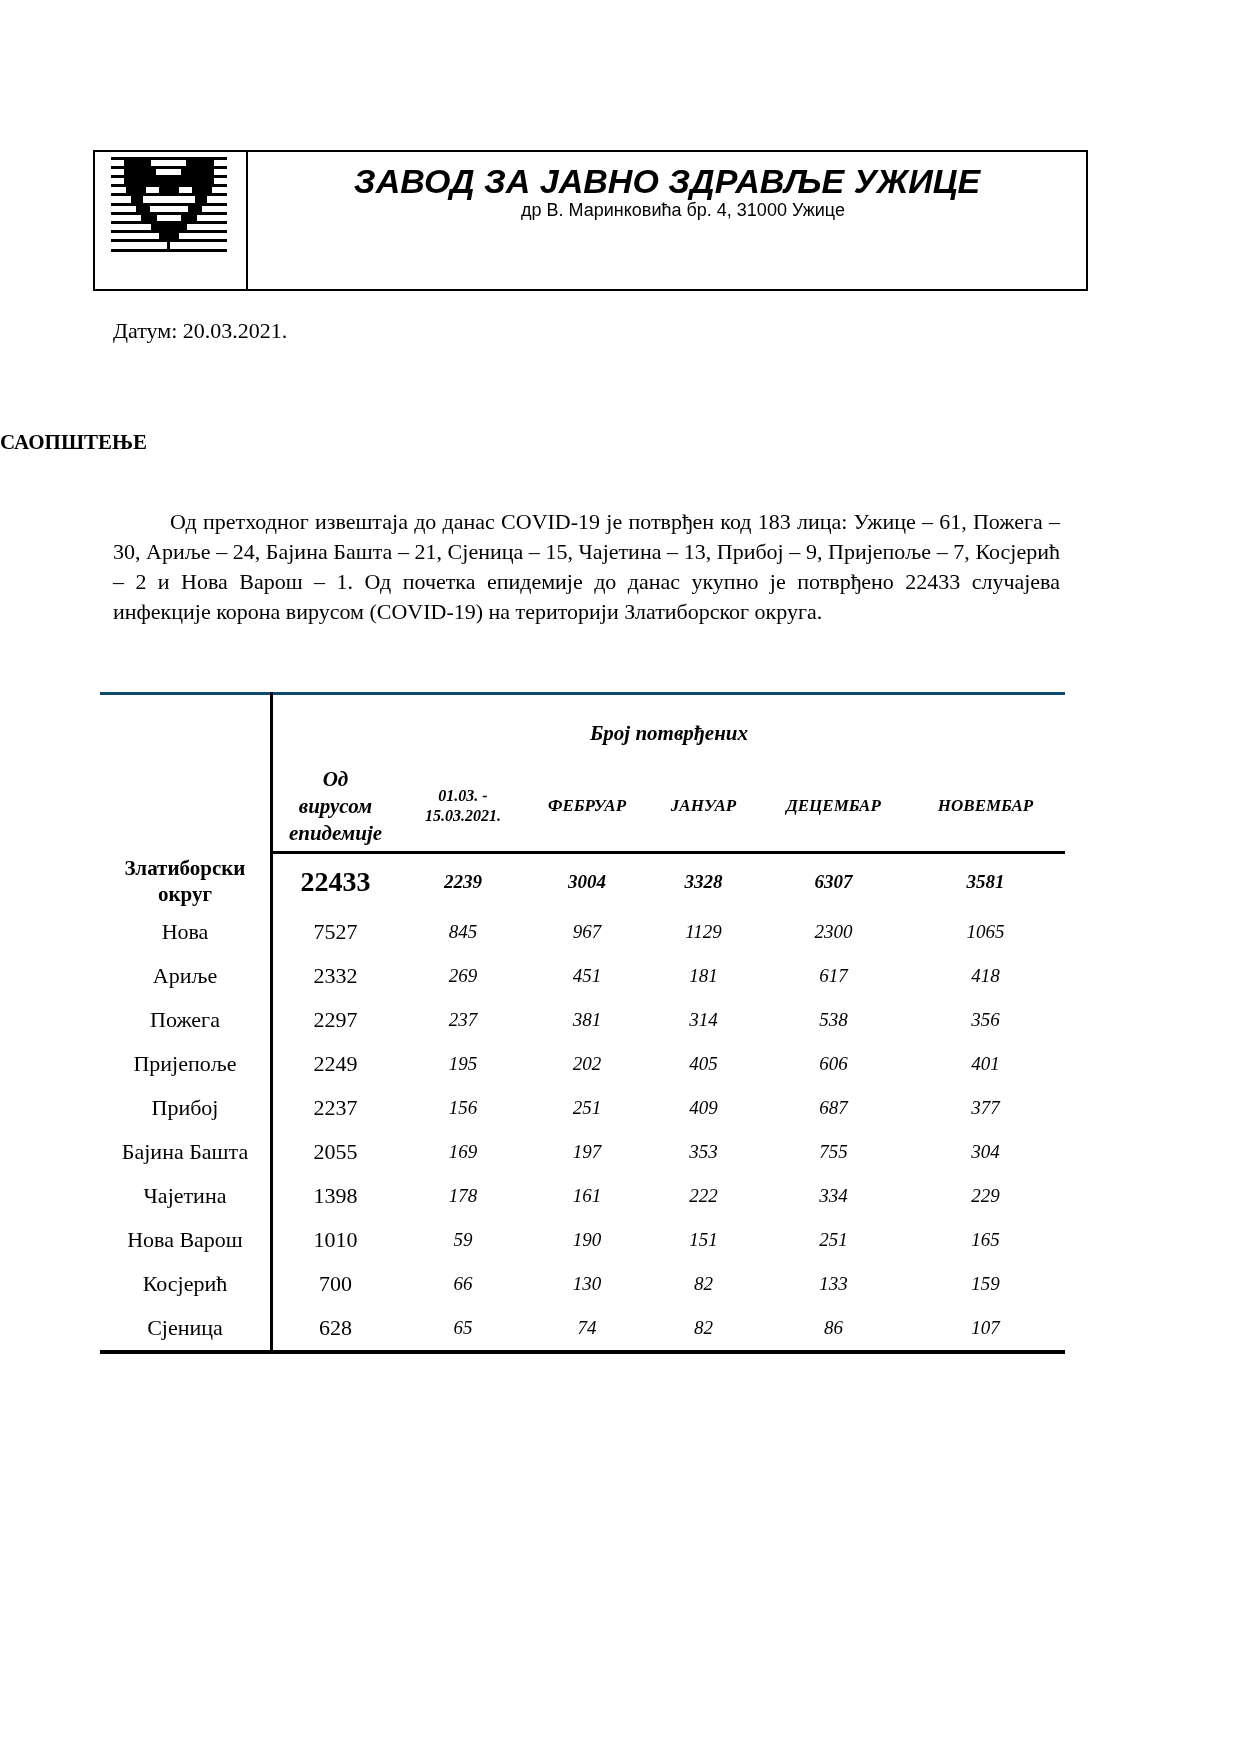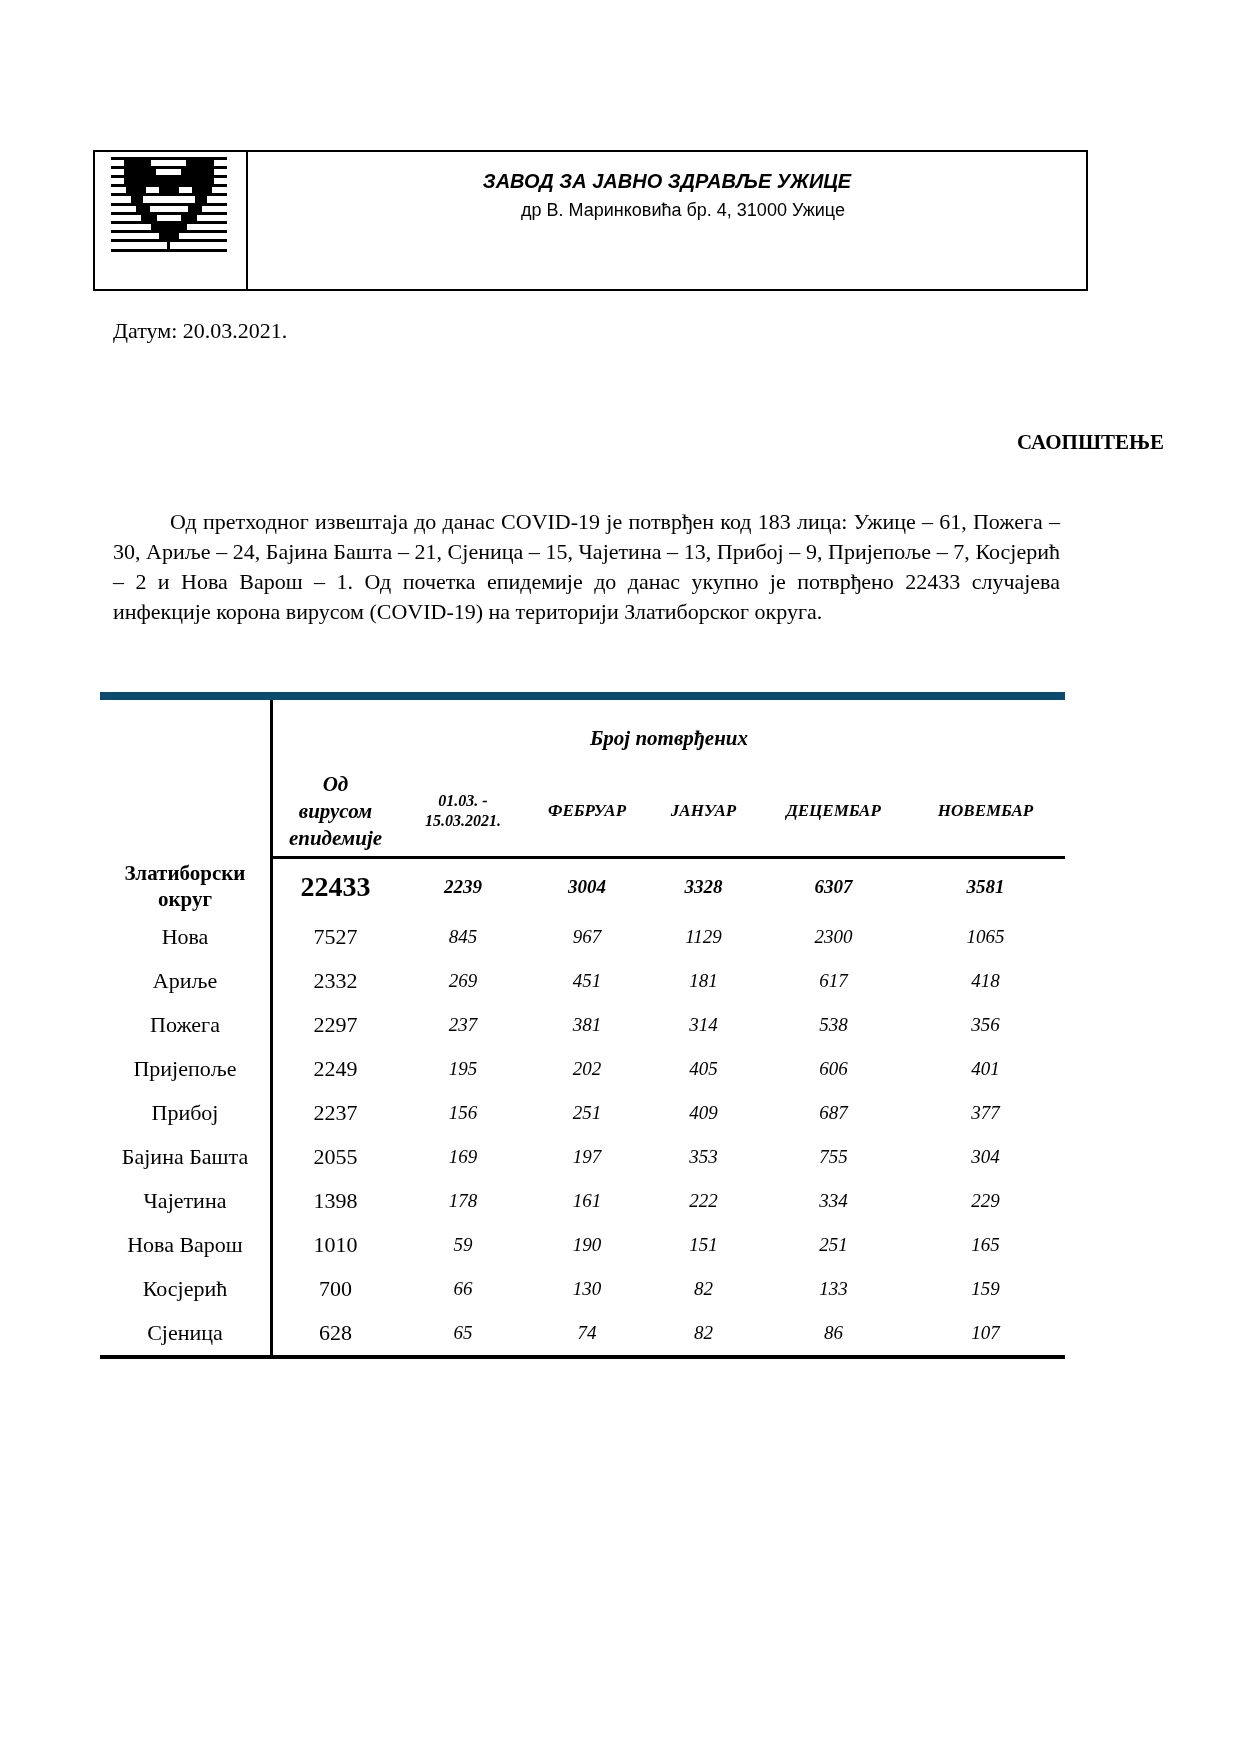--- a/index.html
+++ b/index.html
@@ -13,46 +13,46 @@
     width: 151px; border-right: 2px solid #000; position: relative;
   }
   .logo {
     position: absolute; left: 16px; top: 5px; width: 116px; height: 98px;
   }
   .hdr-text-cell {
     flex: 1; text-align: center; font-family: "Liberation Sans", sans-serif;
     padding-top: 12px;
   }
   .org-name {
-    font-size: 20px; font-weight: bold; font-style: italic; letter-spacing: 0px;
+    font-size: 34px; font-weight: bold; font-style: italic; letter-spacing: 0px;
     line-height: 34px; margin-left: 0px;
   }
   .org-line { font-size: 18px; line-height: 24px; padding-left: 32px; }
   .phone-icon { font-size: 16px; }
 
   .date {
     position: absolute; left: 113px; top: 318px;
     font-family: "Liberation Serif", serif; font-size: 22px;
   }
   .title {
-    position: absolute; left: 0; width: 1164px; top: 430px; text-align: right;
+    position: absolute; left: 0; width: 1164px; top: 430px; text-align: left;
     font-family: "Liberation Serif", serif; font-size: 21px; font-weight: bold;
   }
   .body-par {
     position: absolute; left: 113px; width: 947px; top: 507px;
     font-family: "Liberation Serif", serif; font-size: 22px; line-height: 30px;
     text-align: justify; text-indent: 57px; margin: 0;
   }
 
   .data-table {
     position: absolute; left: 100px; top: 692px; width: 965px;
     border-collapse: collapse; font-family: "Liberation Serif", serif;
   }
   .data-table td, .data-table th { padding: 0; text-align: center; }
-  .data-table thead tr.top th { border-top: 8px solid #0c4a6e; }
+  .data-table thead tr.top th { border-top: 3px solid #0c4a6e; }
   .data-table tbody tr.last td { border-bottom: 4px solid #000; }
   .data-table thead tr.cols th { border-bottom: 3px solid #000; }
   .first-col { border-right: 3px solid #000; width: 170px; }
 
   .group-head {
     height: 56px; font-size: 21px; font-style: italic; font-weight: bold; padding-top: 10px !important;
   }
   .col-head { font-style: italic; font-weight: bold; font-size: 17px; height: 90px; vertical-align: middle; }
   .col-head.big { font-size: 21px; line-height: 27px; }
   .col-head.date-range { font-size: 16px; line-height: 20px; }

